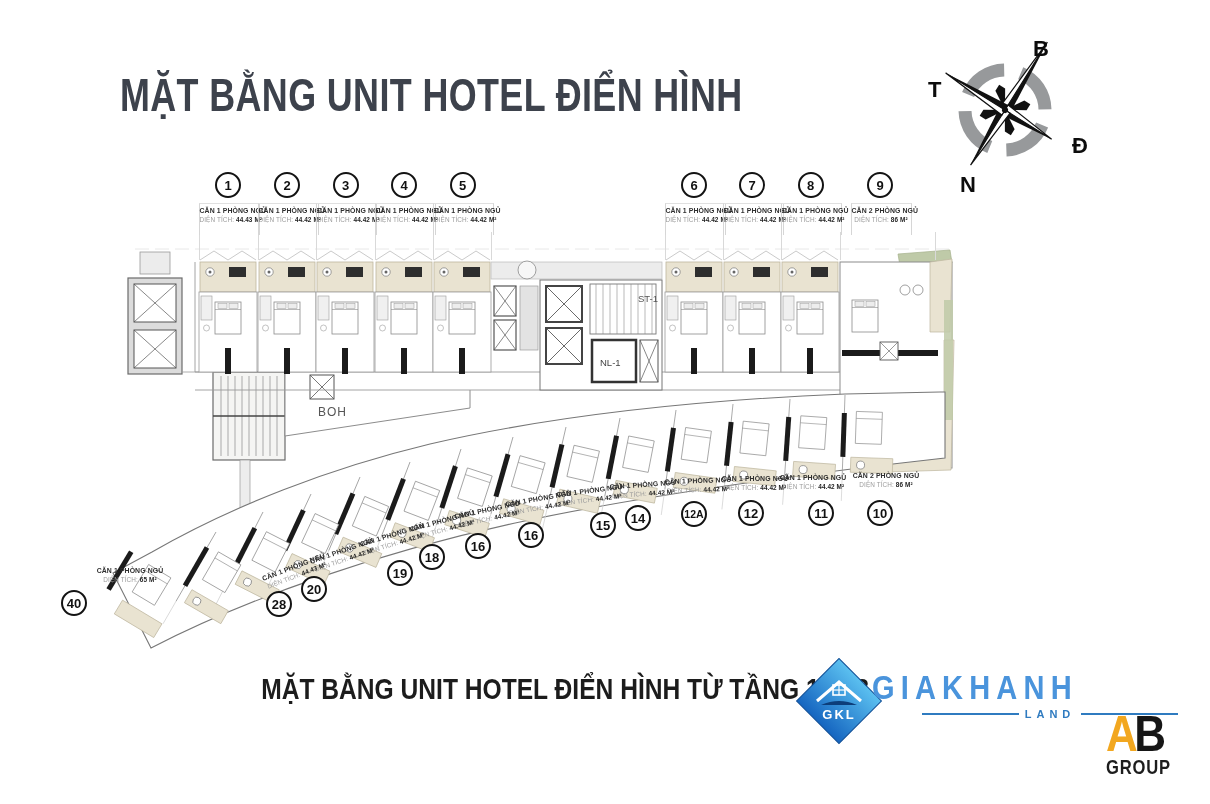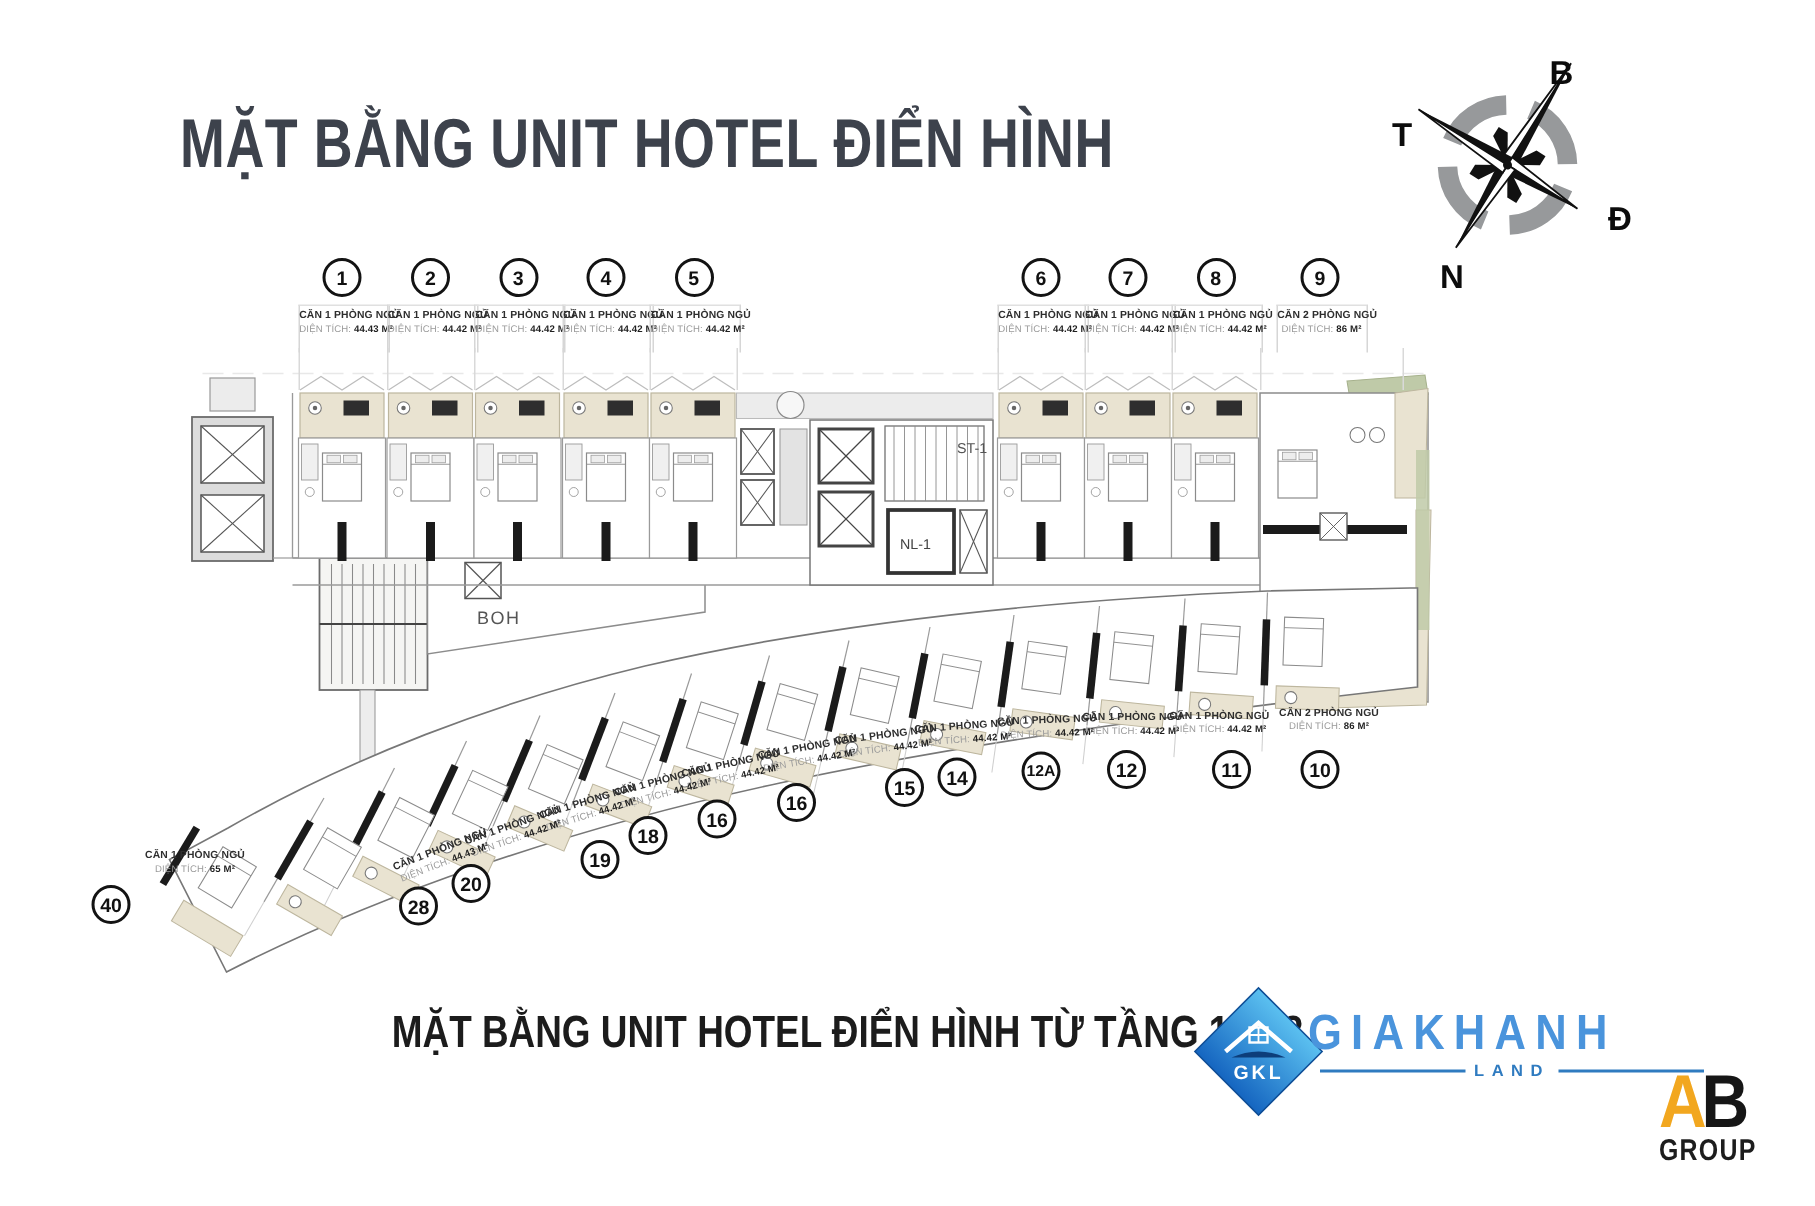--- a/index.html
+++ b/index.html
@@ -32,21 +32,21 @@
   .leader{position:absolute;width:1px;height:28px;background:#d9d9d9;top:232px;z-index:1;}
 
   
   .footer-subtitle{position:absolute;left:165px;top:672px;width:800px;text-align:center;
     font-size:30px;font-weight:700;color:#1c1c1c;transform:scaleX(.82);transform-origin:center;
     white-space:nowrap;z-index:2;}
   .gk-logo{position:absolute;left:793px;top:655px;width:92px;height:92px;z-index:3;}
   .gk-name{position:absolute;left:872px;top:669px;width:250px;font-size:33px;font-weight:700;
     color:#4a94dc;letter-spacing:7px;transform:scaleX(.88);transform-origin:left center;
     white-space:nowrap;z-index:3;}
-  .gk-land-row{position:absolute;left:880px;top:708px;width:256px;display:flex;align-items:center;
+  .gk-land-row{position:absolute;left:922px;top:708px;width:256px;display:flex;align-items:center;
     z-index:3;text-align:right;}
   .gk-land-row .rule{flex:1;height:2.5px;background:#2f7bc0;}
   .gk-land{font-size:11px;font-weight:700;color:#2f7bc0;letter-spacing:5px;padding:0 6px;}
   .ab-logo{position:absolute;left:1106px;top:712px;width:100px;z-index:3;}
   .ab-letters{font-size:50px;font-weight:800;letter-spacing:-4px;line-height:44px;
     transform:scaleX(.88);transform-origin:left center;white-space:nowrap;}
   .ab-a{color:#f2a71f;}
   .ab-b{color:#161616;}
   .ab-group{font-size:20px;font-weight:600;color:#1d1d1d;letter-spacing:1px;line-height:22px;
     transform:scaleX(.83);transform-origin:left center;white-space:nowrap;}

